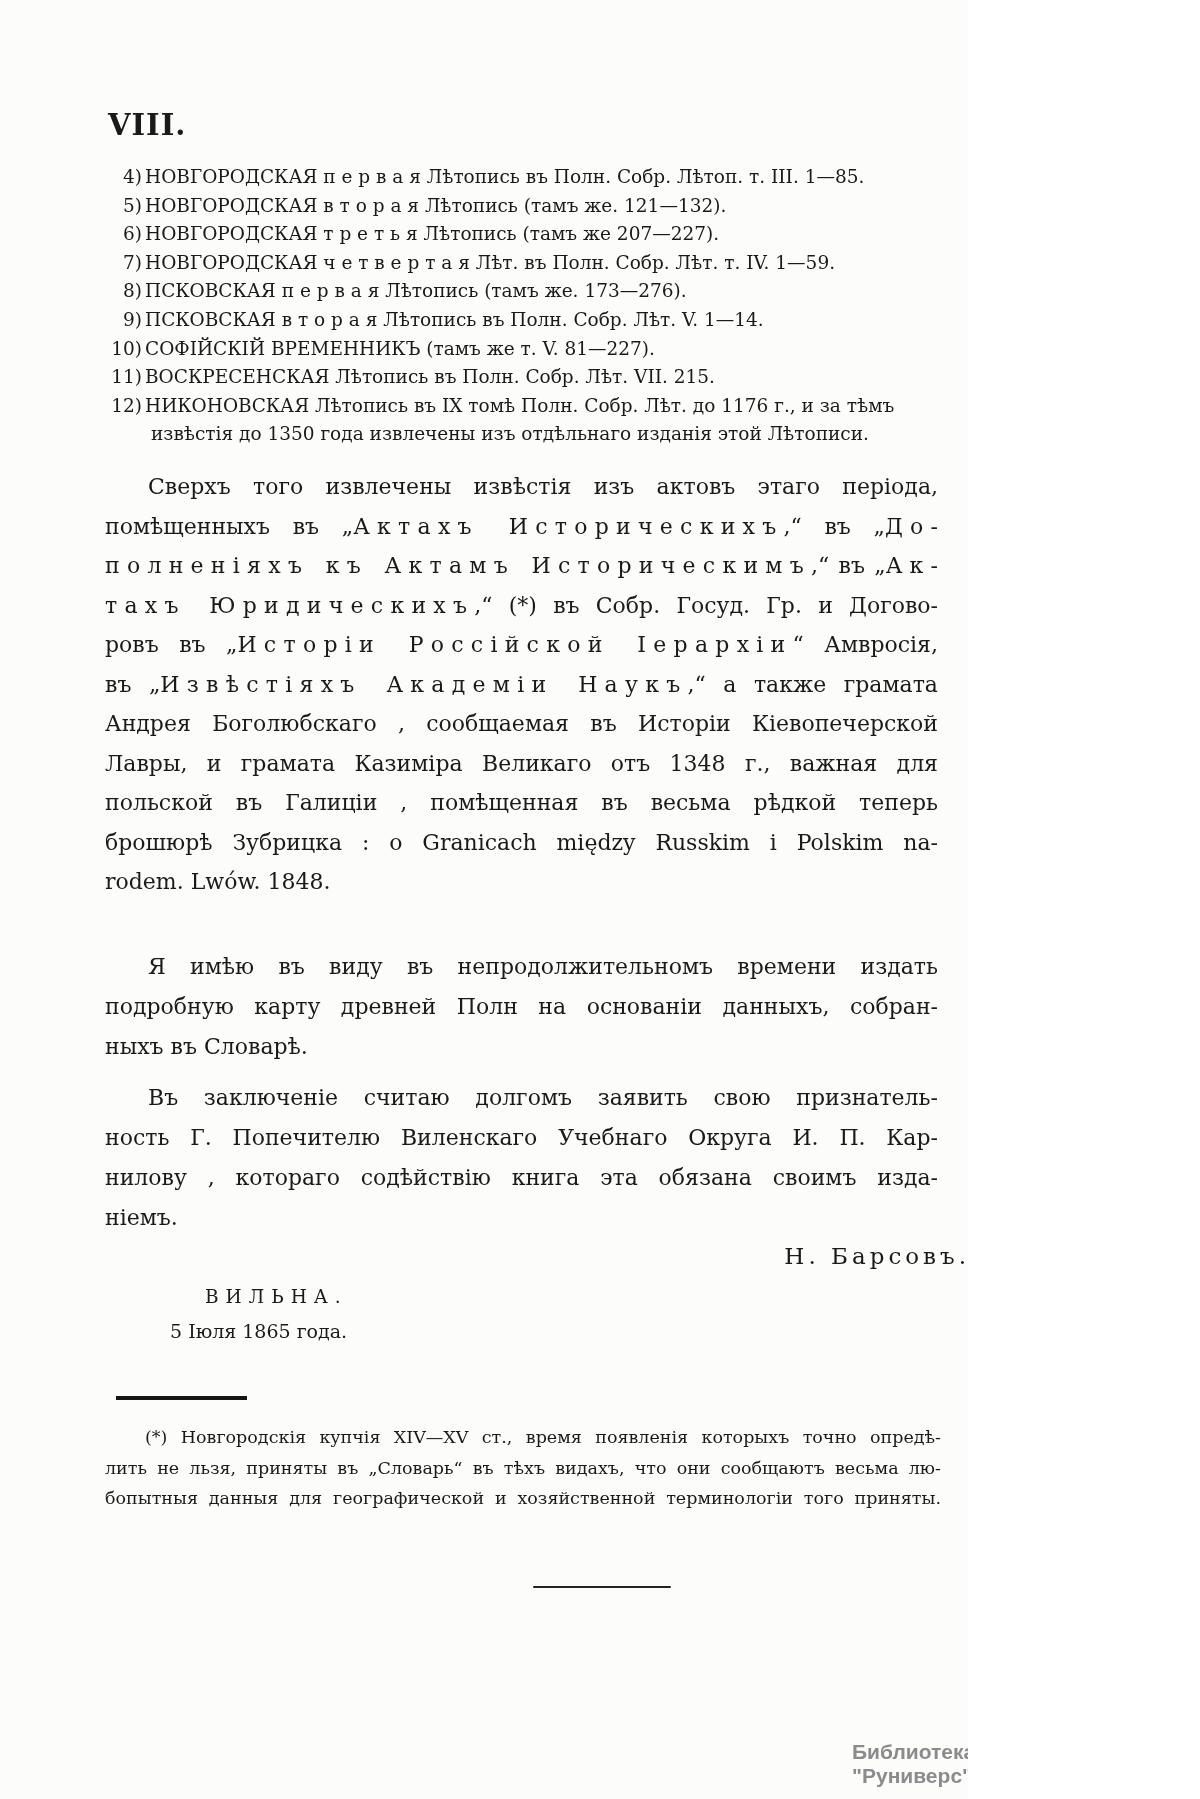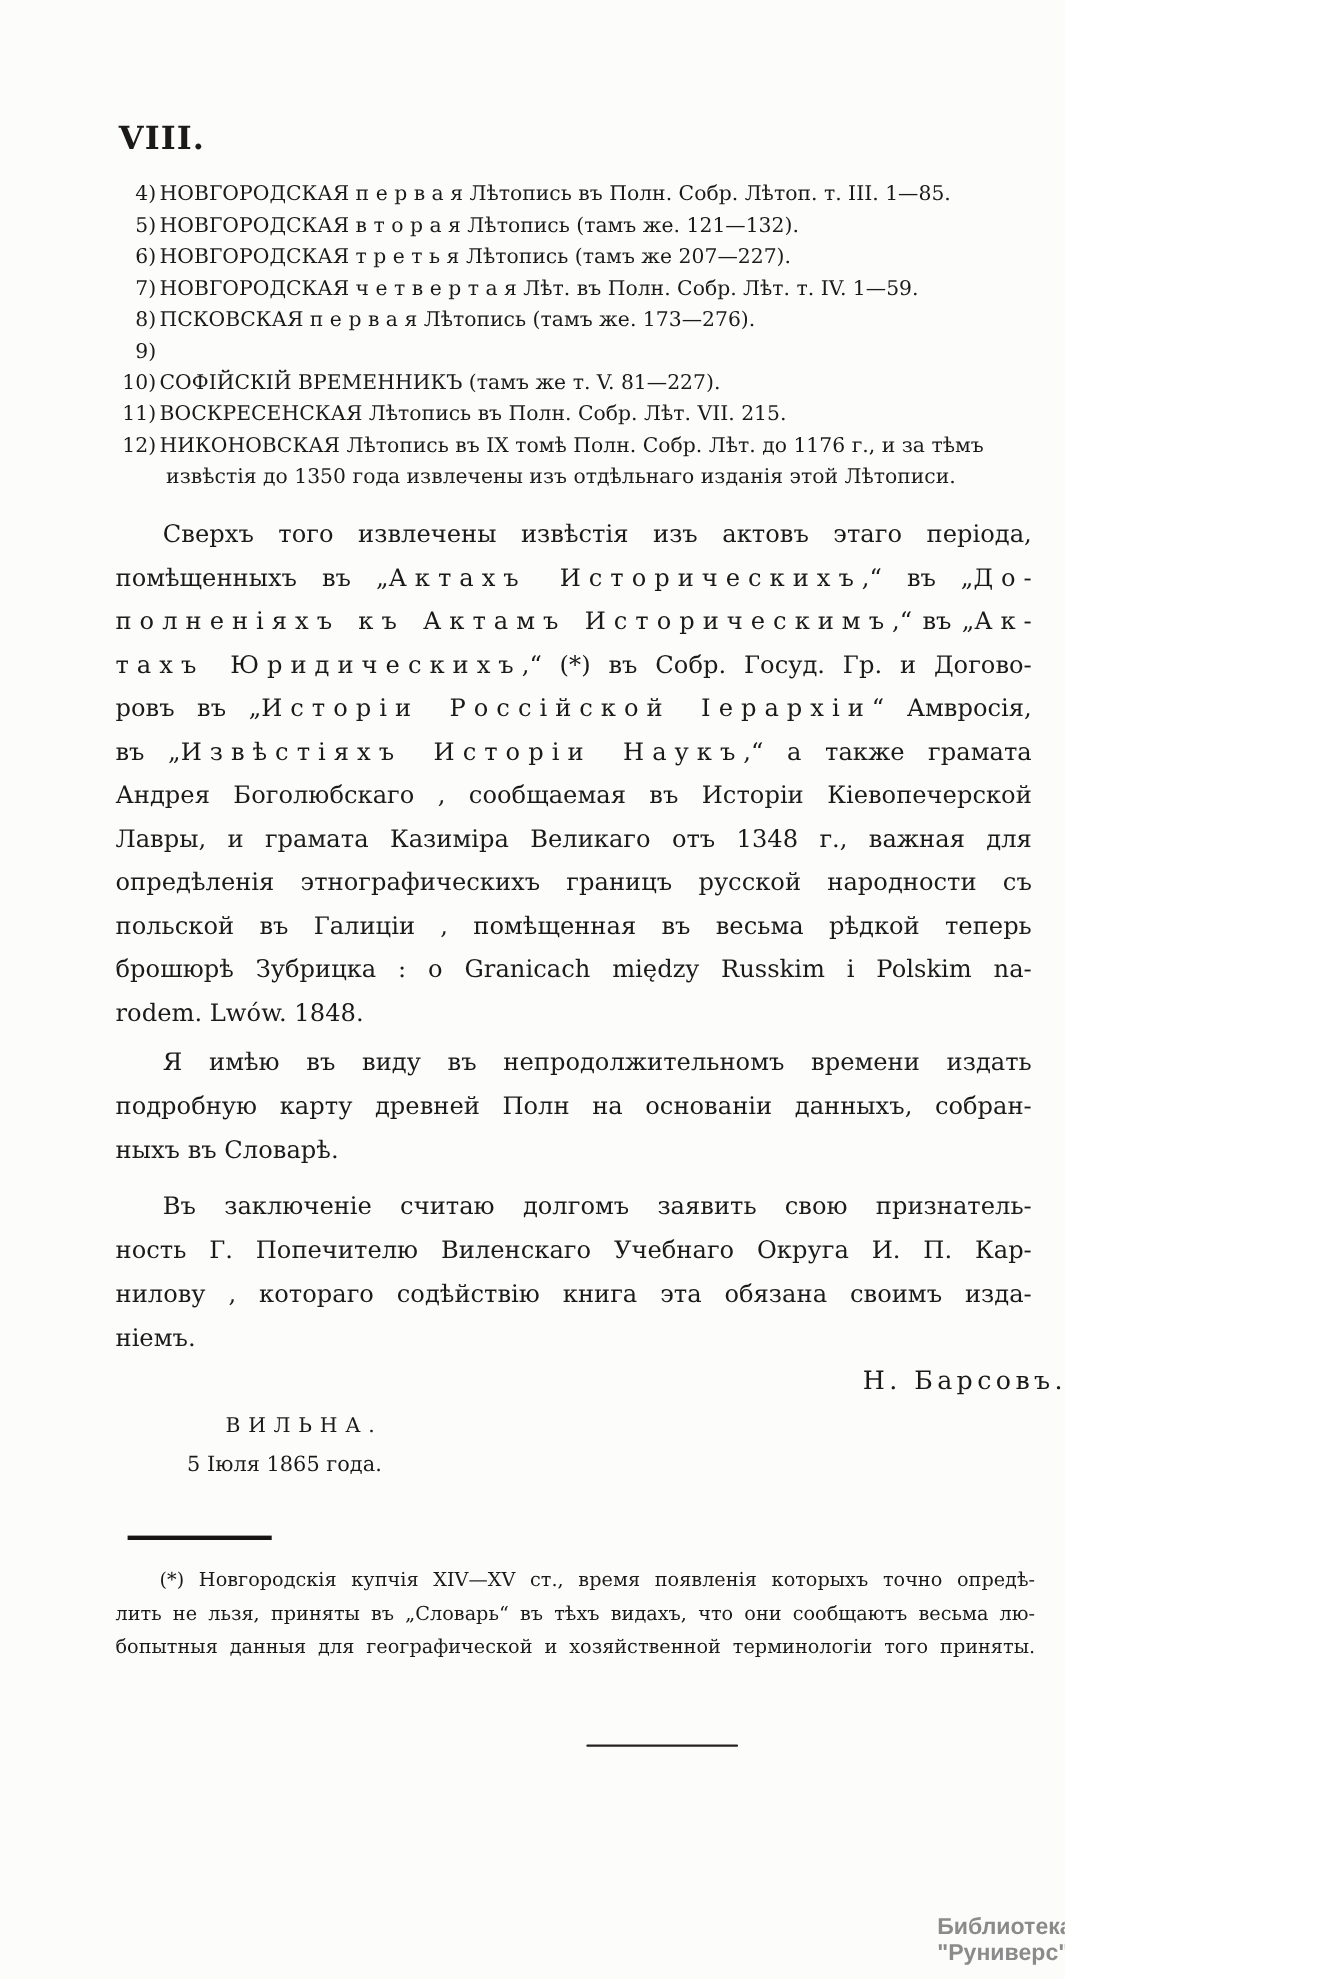--- a/index.html
+++ b/index.html
@@ -91,20 +91,21 @@
       <div class="bib-row">
         <span class="bib-num">7)</span>
         <span class="bib-text">НОВГОРОДСКАЯ ч е т в е р т а я Лѣт. въ Полн. Собр. Лѣт. т. IV. 1—59.</span>
       </div>
       <div class="bib-row">
         <span class="bib-num">8)</span>
         <span class="bib-text">ПСКОВСКАЯ п е р в а я Лѣтопись (тамъ же. 173—276).</span>
       </div>
       <div class="bib-row">
         <span class="bib-num">9)</span>
+        <span class="bib-text">ПСКОВСКАЯ в т о р а я Лѣтопись въ Полн. Собр. Лѣт. V. 1—14.</span>
       </div>
       <div class="bib-row">
         <span class="bib-num">10)</span>
         <span class="bib-text">СОФІЙСКІЙ ВРЕМЕННИКЪ (тамъ же т. V. 81—227).</span>
       </div>
       <div class="bib-row">
         <span class="bib-num">11)</span>
         <span class="bib-text">ВОСКРЕСЕНСКАЯ Лѣтопись въ Полн. Собр. Лѣт. VII. 215.</span>
       </div>
       <div class="bib-row">
@@ -113,24 +114,23 @@
       </div>
       <div class="bib-cont">извѣстія до 1350 года извлечены изъ отдѣльнаго изданія этой Лѣтописи.</div>
     </div>
 
   <div class="para p1">
       <div class="tline first jl"><span>Сверхъ того извлечены извѣстія изъ актовъ этаго періода,</span></div>
       <div class="tline jl"><span>помѣщенныхъ въ „</span><span class="sp">Актахъ Историческихъ</span><span>,“ въ „</span><span class="sp">До</span><span>-</span></div>
       <div class="tline jl"><span class="sp">полненіяхъ къ Актамъ Историческимъ</span><span>,“ въ „</span><span class="sp">Ак</span><span>-</span></div>
       <div class="tline jl"><span class="sp">тахъ Юридическихъ</span><span>,“ (*) въ Собр. Госуд. Гр. и Догово-</span></div>
       <div class="tline jl"><span>ровъ въ „</span><span class="sp">Исторіи Россійской Іерархіи</span><span>“ Амвросія,</span></div>
-      <div class="tline jl"><span>въ „</span><span class="sp">Извѣстіяхъ Исторіи Наукъ</span><span>,“ а также грамата</span></div>
+      <div class="tline jl"><span>въ „</span><span class="sp">Извѣстіяхъ Академіи Наукъ</span><span>,“ а также грамата</span></div>
       <div class="tline jl"><span>Андрея Боголюбскаго , сообщаемая въ Исторіи Кіевопечерской</span></div>
       <div class="tline jl"><span>Лавры, и грамата Казиміра Великаго отъ 1348 г., важная для</span></div>
-      <div class="tline jl"><span>опредѣленія этнографическихъ границъ русской народности съ</span></div>
       <div class="tline jl"><span>польской въ Галиціи , помѣщенная въ весьма рѣдкой теперь</span></div>
       <div class="tline jl"><span>брошюрѣ Зубрицка : о Granicach między Russkim i Polskim na-</span></div>
       <div class="tline ll"><span>rodem. Lwów. 1848.</span></div>
     </div>
   <div class="para p2">
       <div class="tline first jl"><span>Я имѣю въ виду въ непродолжительномъ времени издать</span></div>
       <div class="tline jl"><span>подробную карту древней Полн на основаніи данныхъ, собран-</span></div>
       <div class="tline ll"><span>ныхъ въ Словарѣ.</span></div>
     </div>
   <div class="para p3">

